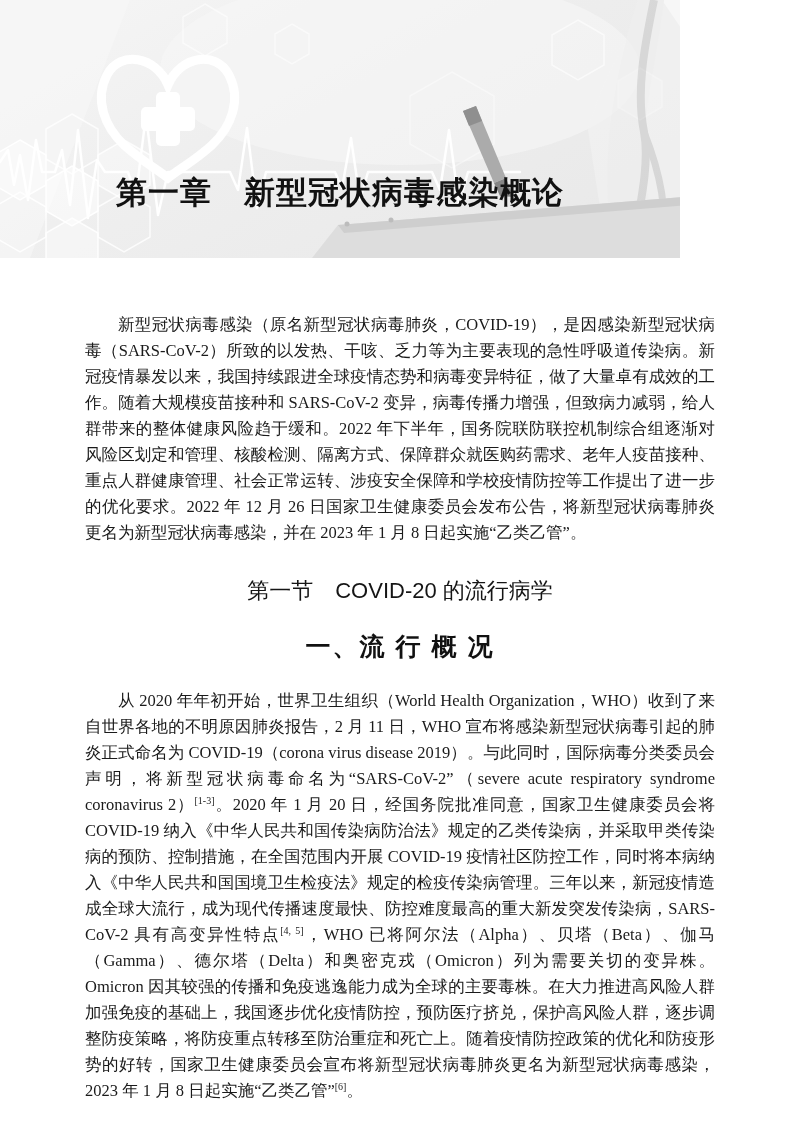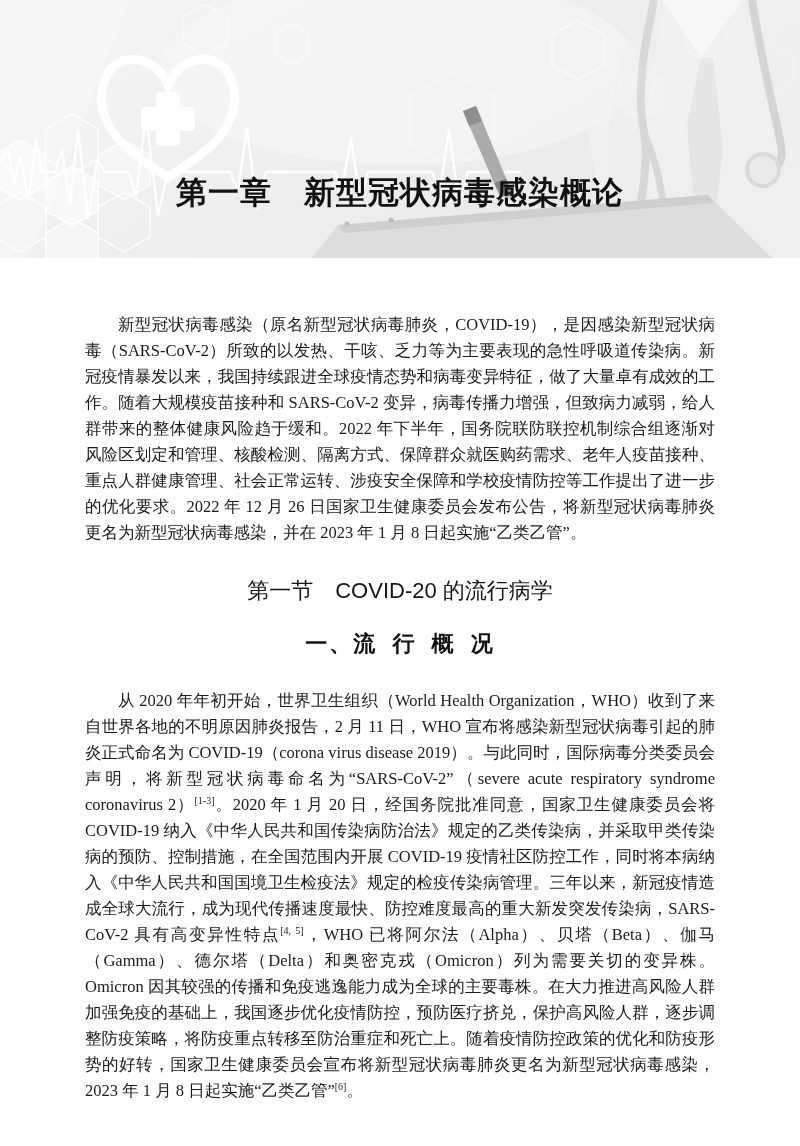--- a/index.html
+++ b/index.html
@@ -9,21 +9,21 @@
     background: #ffffff;
     font-family: "Liberation Serif", "DejaVu Serif", serif;
     color: #1a1a1a;
     overflow: hidden;
   }
   .page { position: relative; width: 800px; height: 1146px; background: #ffffff; }
 
   
   .banner {
     position: relative;
-    width: 800px; height: 258px;
+    width: 680px; height: 258px;
     background: linear-gradient(150deg, #f6f6f6 0%, #eeeeee 45%, #e8e8e8 100%);
     overflow: hidden;
   }
   .banner svg { position: absolute; top: 0; left: 0; }
   .chapter-title {
     position: absolute;
     top: 172px; left: 0; width: 100%;
     margin: 0;
     text-align: center;
     font-family: "Liberation Sans", "DejaVu Sans", sans-serif;
@@ -51,23 +51,23 @@
     text-align: center;
     font-family: "Liberation Sans", "DejaVu Sans", sans-serif;
     font-weight: 500;
     font-size: 22px;
     line-height: 30px;
     color: #151515;
   }
   .subsection-title {
     margin: 26px 0 0 0;
     text-align: center;
-    font-family: Liberation Mono, monospace;
+    font-family: Liberation Sans, sans-serif;
     font-weight: bold;
-    font-size: 22px;
+    font-size: 25px;
     line-height: 28px;
     letter-spacing: 2px;
     color: #111111;
   }
   sup.ref {
     font-size: 10px;
     line-height: 0;
     vertical-align: super;
   }
 </style>

